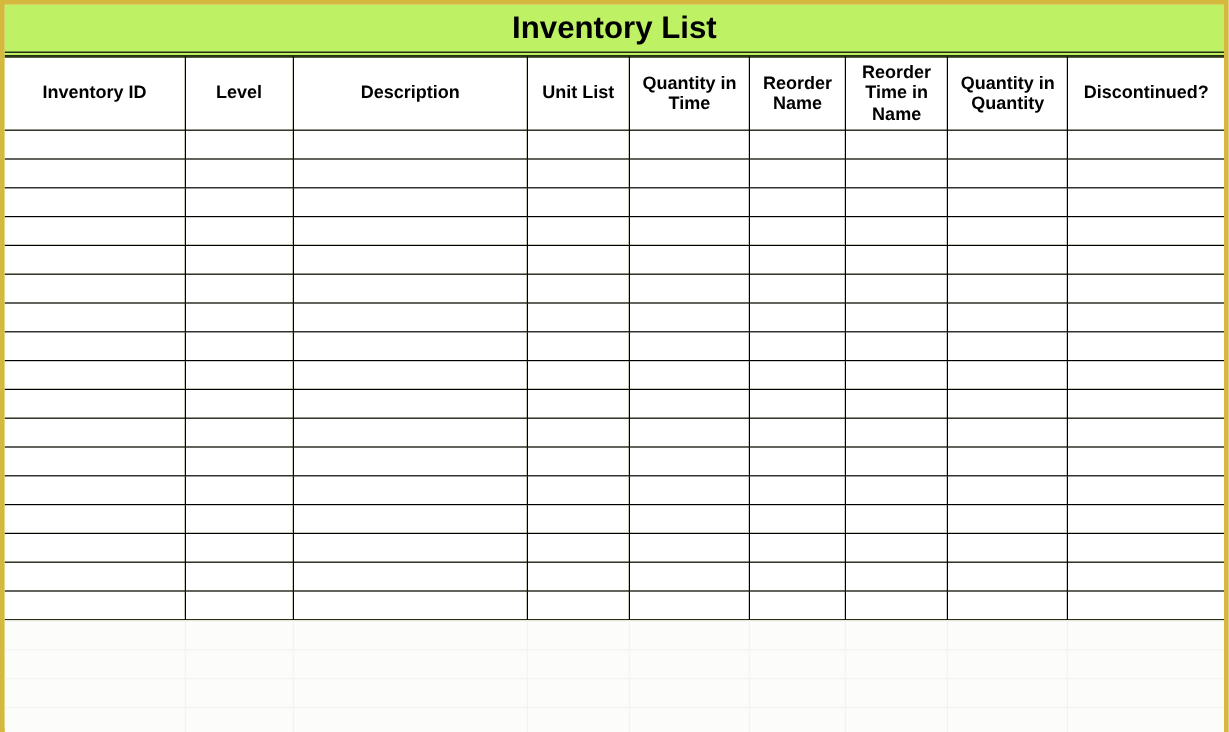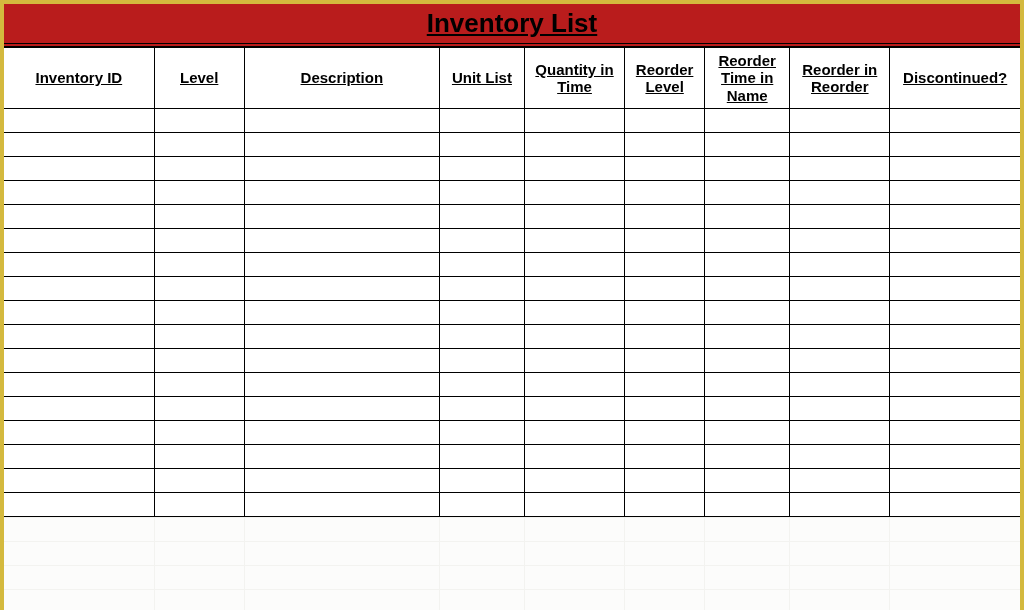--- a/index.html
+++ b/index.html
@@ -17,22 +17,21 @@
     .frame {
       width: 1024px;
       height: 610px;
       border: 4px solid #d4b93e;
       background: #ffffff;
       position: relative;
     }
     .sheet {
       width: 100%;
       height: 100%;
-      background: #b91c1c;
-      text-decoration: underline;
+      background: #bef264;
     }
     .title-row {
       text-align: center;
       font-size: 26px;
       font-weight: bold;
       color: #000;
       padding: 4px 0;
       border-bottom: 1px solid #000;
     }
     .divider-line {
@@ -124,23 +123,23 @@
         <col class="col-qty-reorder">
         <col class="col-discont">
       </colgroup>
       <thead>
         <tr>
           <th>Inventory ID</th>
           <th>Level</th>
           <th>Description</th>
           <th>Unit List</th>
           <th>Quantity in Time</th>
-          <th>Reorder Level</th>
+          <th>Reorder Name</th>
           <th>Reorder Time in Name</th>
-          <th>Reorder in Reorder</th>
+          <th>Quantity in Quantity</th>
           <th>Discontinued?</th>
         </tr>
       </thead>
       <tbody id="table-body">
           <tr>
             <td></td>
             <td></td>
             <td></td>
             <td></td>
             <td></td>

